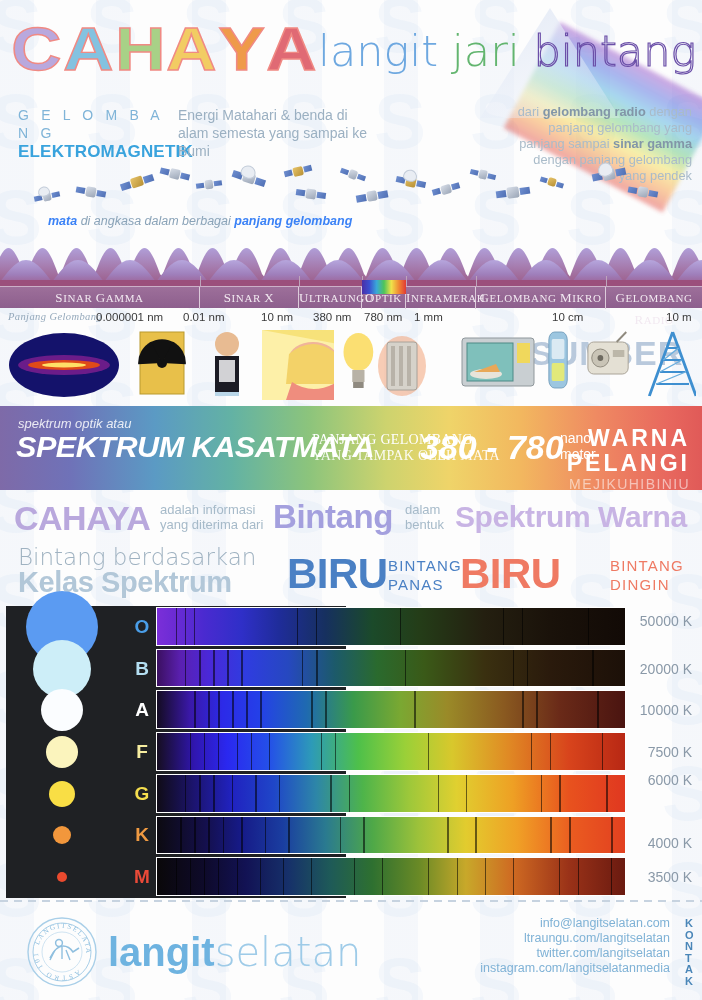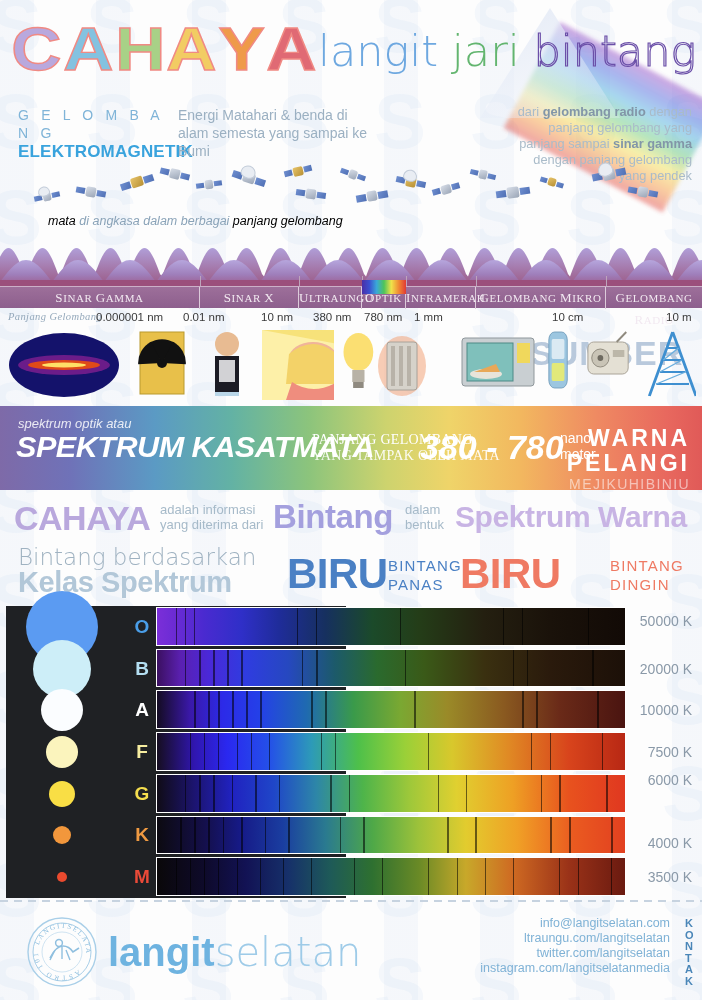--- a/index.html
+++ b/index.html
@@ -92,21 +92,21 @@
   .sat { position:absolute; }
   .sat .body { position:absolute; background:linear-gradient(150deg,#d8dee8,#9aa5b6); border-radius:2px; }
   .sat .panel { position:absolute; background:linear-gradient(120deg,#6f8fd0,#4f6fb4); }
   .sat .gold { position:absolute; background:linear-gradient(140deg,#e8c469,#b68f34); border-radius:2px; }
   .sat .dish { position:absolute; background:#e9edf3; border:1px solid #c3ccd9; border-radius:50%/60% 60% 40% 40%; }
   .mata-line {
     position:absolute; left:48px; top:214px; z-index:7;
     font:italic 400 12.5px/14px "Liberation Sans",sans-serif; color:#8aa3b8;
     white-space:nowrap;
   }
-  .mata-line b { font-weight:400; font-style:italic; color:#000000; }
+  .mata-line b { font-weight:700; font-style:italic; color:#3b82f6; }
 
   
   .waves { position:absolute; left:0; top:228px; width:702px; height:62px; z-index:3; overflow:hidden; }
 
   
   .bandbar {
     position:absolute; left:0; top:286px; width:702px; height:22px; z-index:6;
     background: linear-gradient(to bottom,#9d6f9a,#8d5f8d);
     border-top:1px solid #cbb0c8;
   }

